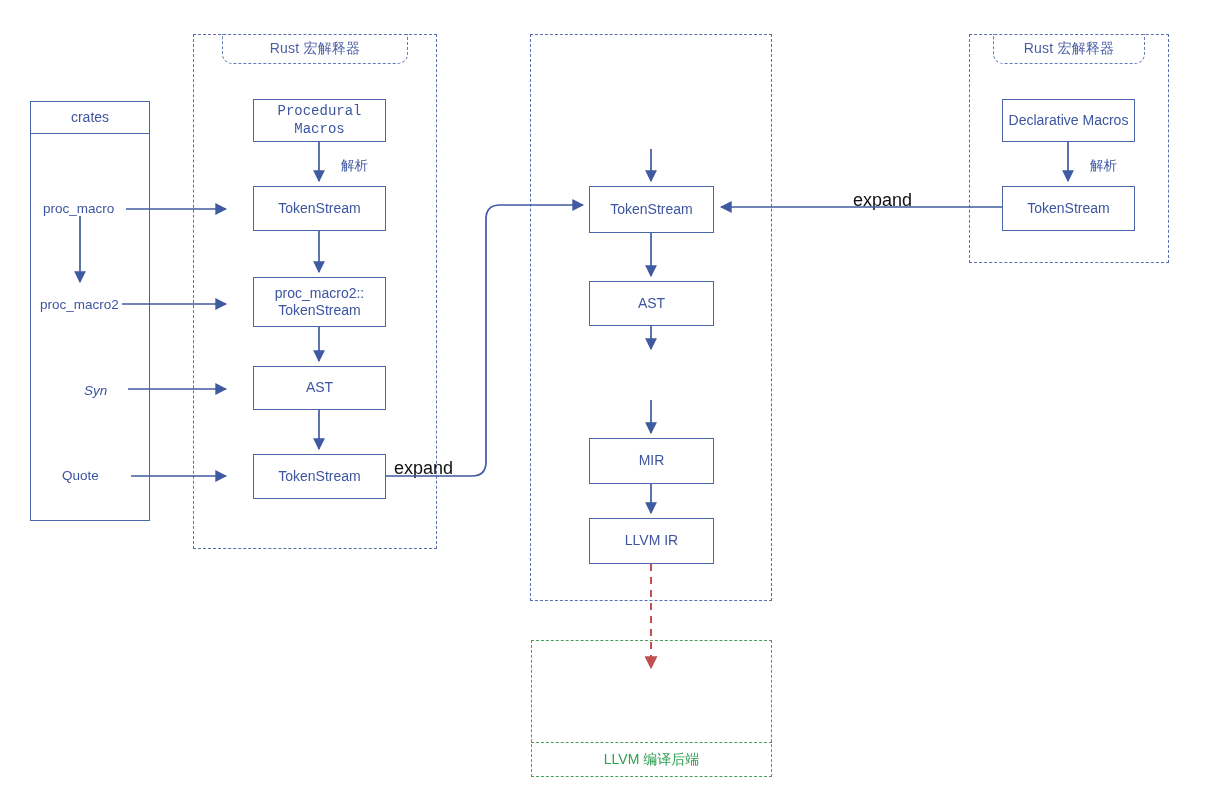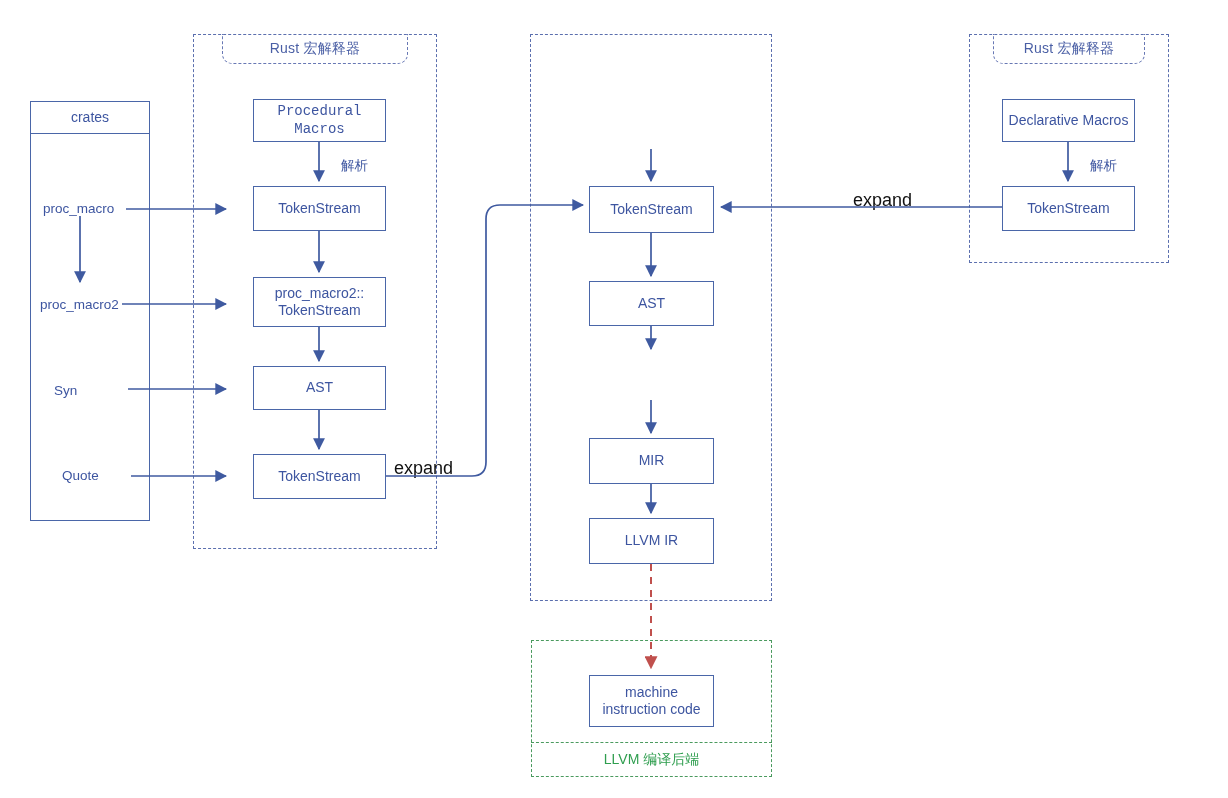--- a/index.html
+++ b/index.html
@@ -134,21 +134,21 @@
   <div class="crates-box" style="left:30px; top:101px; width:120px; height:420px;"></div>
   <div class="crates-header" style="left:30px; top:101px; width:120px; height:33px;">
     <span>crates</span>
   </div>
   <div class="crates-item" style="left:43px; top:201px;">
     <span>proc_macro</span>
   </div>
   <div class="crates-item" style="left:40px; top:297px;text-align:center;">
     <span>proc_macro2</span>
   </div>
-  <div class="crates-item" style="left:54px; top:383px;">
+  <div class="crates-item" style="left:84px; top:383px;font-style:italic;">
     <span>Syn</span>
   </div>
   <div class="crates-item" style="left:62px; top:468px;">
     <span>Quote</span>
   </div>
 
   <div class="node" style="left:253px; top:99px; width:133px; height:43px;font-family:Liberation Mono, monospace;">Procedural Macros</div>
   <div class="node" style="left:253px; top:186px; width:133px; height:45px;">TokenStream</div>
   <div class="node" style="left:253px; top:277px; width:133px; height:50px;">proc_macro2::
 TokenStream</div>
@@ -156,22 +156,20 @@
   <div class="node" style="left:253px; top:454px; width:133px; height:45px;">TokenStream</div>
 
   <div class="node" style="left:589px; top:186px; width:125px; height:47px;">TokenStream</div>
   <div class="node" style="left:589px; top:281px; width:125px; height:45px;">AST</div>
   <div class="node" style="left:589px; top:438px; width:125px; height:46px;">MIR</div>
   <div class="node" style="left:589px; top:518px; width:125px; height:46px;">LLVM IR</div>
 
   <div class="node" style="left:1002px; top:99px; width:133px; height:43px;">Declarative Macros</div>
   <div class="node" style="left:1002px; top:186px; width:133px; height:45px;">TokenStream</div>
 
-  <div class="node" style="left:589px; top:675px; width:125px; height:52px;">machine
-instruction code</div>
 
   <div class="edge-label" style="left:333px; top:157px;">
     <span>解析</span>
   </div>
   <div class="edge-label" style="left:1082px; top:157px;">
     <span>解析</span>
   </div>
   <div class="edge-label dark" style="left:386px; top:458px;">
     <span>expand</span>
   </div>

